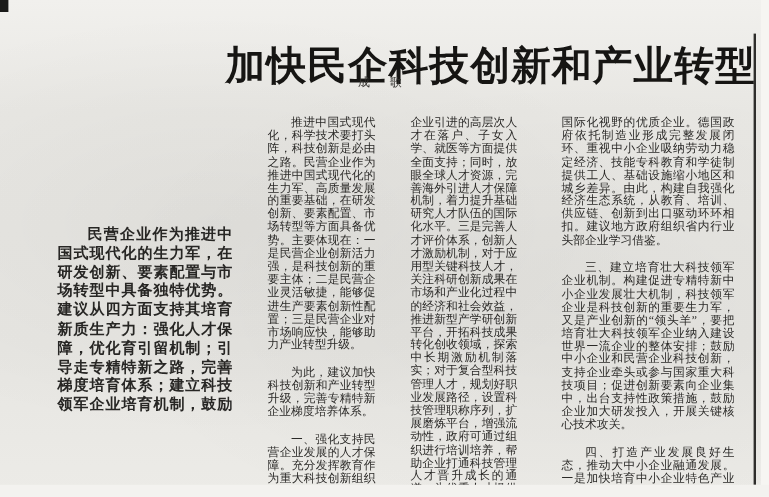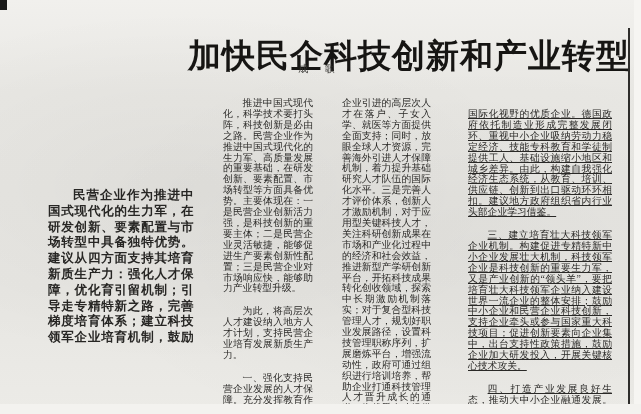--- a/index.html
+++ b/index.html
@@ -42,22 +42,22 @@
     left:36px;top:176px;width:170px;height:168px;
     font-weight:bold;
     font-size:12.5px;line-height:15.8px;
     letter-spacing:0.4px;
     color:#272624;
   }
   #col-2{left:211px;top:86px;width:114px;height:324px;
     font-size:9.8px;line-height:10.9px;}
   #col-3{left:330px;top:86px;width:113px;height:324px;
     font-size:9.8px;line-height:10.9px;}
-  #col-4{left:456px;top:97px;width:168px;height:318px;
-    font-size:9.8px;line-height:10.9px;text-decoration:underline;}
+  #col-4{left:456px;top:86px;width:168px;height:318px;
+    font-size:9.8px;line-height:10.9px;}
   #attribution{
     text-align:left;
     padding-right:12px;margin-top:3px;
     font-size:9.8px;
     color:#33322f;
   }
   #rule-right{
     position:absolute;left:628px;top:28px;width:2px;height:376px;
     background:#2e2d2b;
   }
@@ -85,21 +85,21 @@
   <h1 id="title">加快民企科技创新和产业转型</h1>
 
   <div id="author">成  歌</div>
 
   <div id="col-abstract" class="col">
     <p class="indent">民营企业作为推进中国式现代化的生力军，在研发创新、要素配置与市场转型中具备独特优势。建议从四方面支持其培育新质生产力：强化人才保障，优化育引留机制；引导走专精特新之路，完善梯度培育体系；建立科技领军企业培育机制，鼓励攻关核心技术，打造良好产业生态；推动大中小企业融通发展。</p>
   </div>
 
   <div id="col-2" class="col">
       <p class="indent">推进中国式现代化，科学技术要打头阵，科技创新是必由之路。民营企业作为推进中国式现代化的生力军、高质量发展的重要基础，在研发创新、要素配置、市场转型等方面具备优势。主要体现在：一是民营企业创新活力强，是科技创新的重要主体；二是民营企业灵活敏捷，能够促进生产要素创新性配置；三是民营企业对市场响应快，能够助力产业转型升级。</p>
-      <p class="indent">为此，将高层次人才建设纳入地方人才计划，支持民营企业培育发展新质生产力。</p>
+      <p class="indent">为此，建议加快科技创新和产业转型升级，完善专精特新企业梯度培养体系。</p>
       <p class="indent">一、强化支持民营企业发展的人才保障。充分发挥教育作为重大科技创新组织者的作用，适应数字化、人工智能等发展趋势，优化人才的培育、引进、激励机制，打造建设新型人才队伍，为民营企业发展新质生产力提供支撑。一是以培养国家急需的高层次人才为导向，推进教育体制改革，探索人才培养新模式，鼓励探索建立融合工程、科学、产业前沿等跨学科、跨领域的知识体系，结合产业发展趋势和市场需求，制定高精尖人才培养方案。二是优化高层次人才引进和认定通道，分行业分区域搭建人才对接平台，锚定“三地一区”战略定位，将高层次人才建设纳入地方人才计划，并对中小</p>
     </div>
 
   <div id="col-3" class="col">
       <p>企业引进的高层次人才在落户、子女入学、就医等方面提供全面支持；同时，放眼全球人才资源，完善海外引进人才保障机制，着力提升基础研究人才队伍的国际化水平。三是完善人才评价体系，创新人才激励机制，对于应用型关键科技人才，关注科研创新成果在市场和产业化过程中的经济和社会效益，推进新型产学研创新平台，开拓科技成果转化创收领域，探索中长期激励机制落实；对于复合型科技管理人才，规划好职业发展路径，设置科技管理职称序列，扩展磨炼平台，增强流动性，政府可通过组织进行培训培养，帮助企业打通科技管理人才晋升成长的通道，为优秀人才提供良好的职业发展空间和待遇，打造高质量人才队伍。</p>
       <p class="indent">二、引导民营企业走好专精特新之路。加大对专精特新企业的支持力度，完善专精特新企业梯度培养体系，鼓励更多的民营企业朝着专业化、精细化、特色化和新颖化方向发展，从而提高企业的市场竞争力、创新水平和风险抵抗能力，加快形成新质生产力。例如，德国管理学家赫尔曼·西蒙提出了“隐形冠军”企业的概念，支持中小企业专注于某一行业领域做精做强，建立独具特色的壁垒，做细分市场的领导者，成长为具有</p>
     </div>
 
   <div id="col-4" class="col">
     <span><p>国际化视野的优质企业。德国政府依托制造业形成完整发展闭环、重视中小企业吸纳劳动力稳定经济、技能专科教育和学徒制提供工人、基础设施缩小地区和城乡差异。由此，构建自我强化经济生态系统，从教育、培训、供应链、创新到出口驱动环环相扣。建议地方政府组织省内行业头部企业学习借鉴。</p><p class="indent">三、建立培育壮大科技领军企业机制。构建促进专精特新中小企业发展壮大机制，科技领军企业是科技创新的重要生力军，又是产业创新的“领头羊”，要把培育壮大科技领军企业纳入建设世界一流企业的整体安排；鼓励中小企业和民营企业科技创新，支持企业牵头或参与国家重大科技项目；促进创新要素向企业集中，出台支持性政策措施，鼓励企业加大研发投入，开展关键核心技术攻关。</p><p class="indent">四、打造产业发展良好生态，推动大中小企业融通发展。一是加快培育中小企业特色产业集群。二是加强产业链发展的宏观规划与协调指导，构建产业链上下游分工协作的良好生态。鼓励龙头企业向专精特新中小企业开放场景应用、共享生产要素，吸引上游企业参与下游企业产品开发。</p></span>

